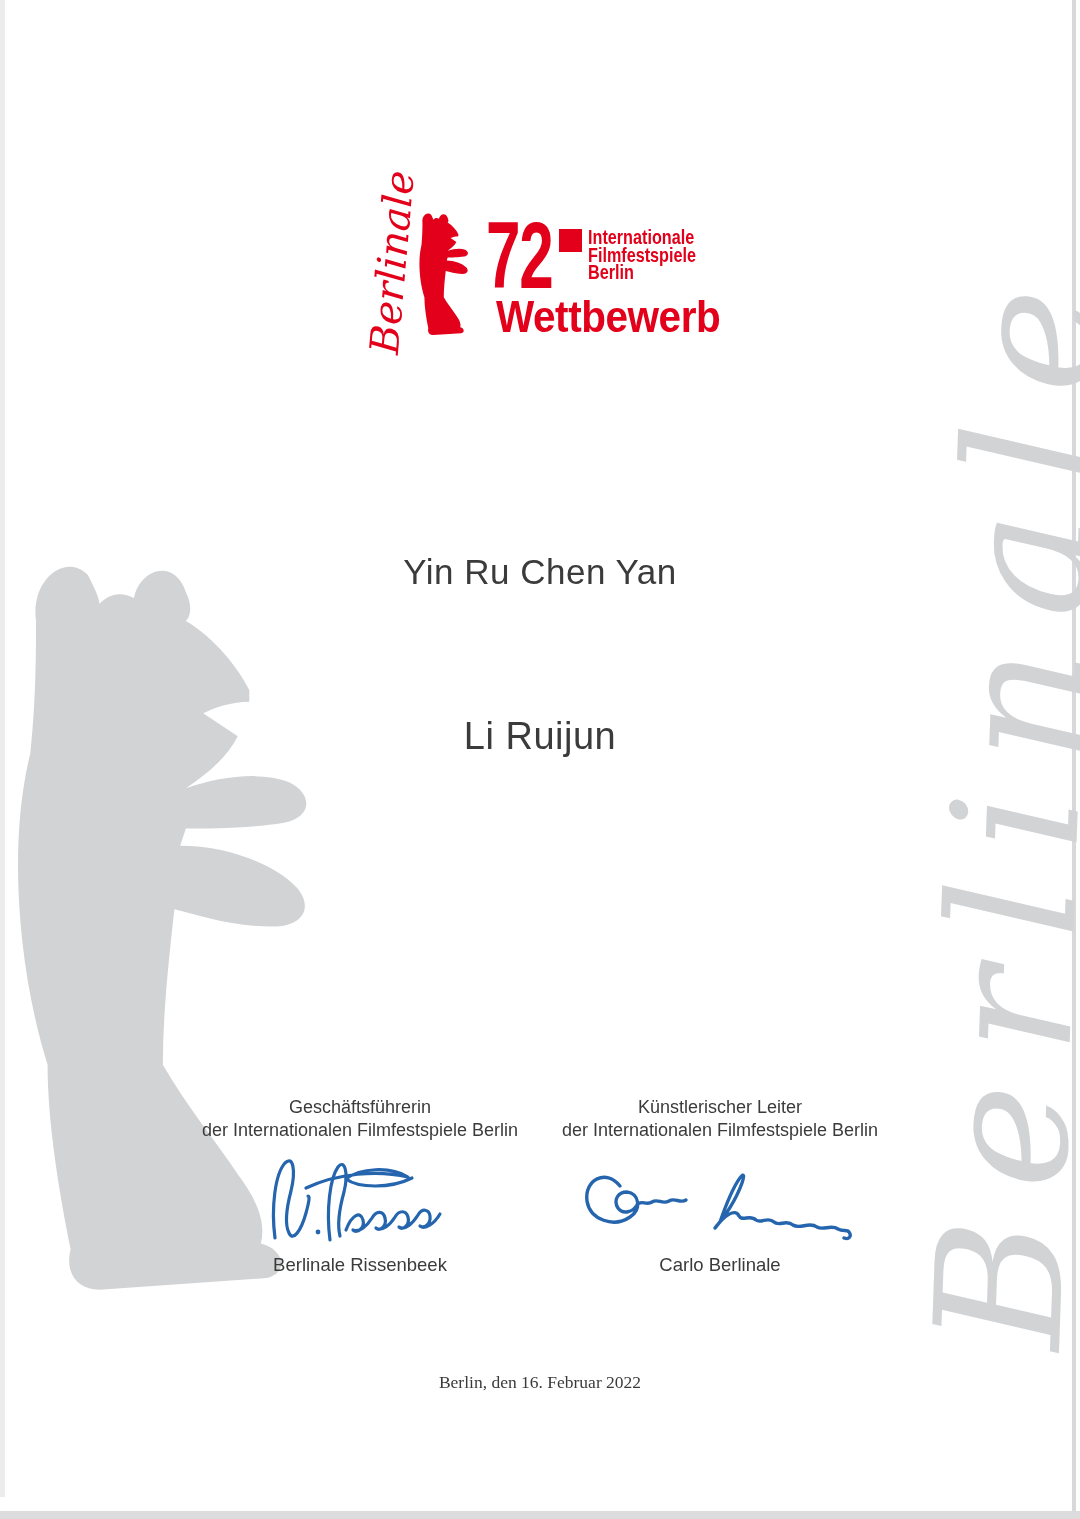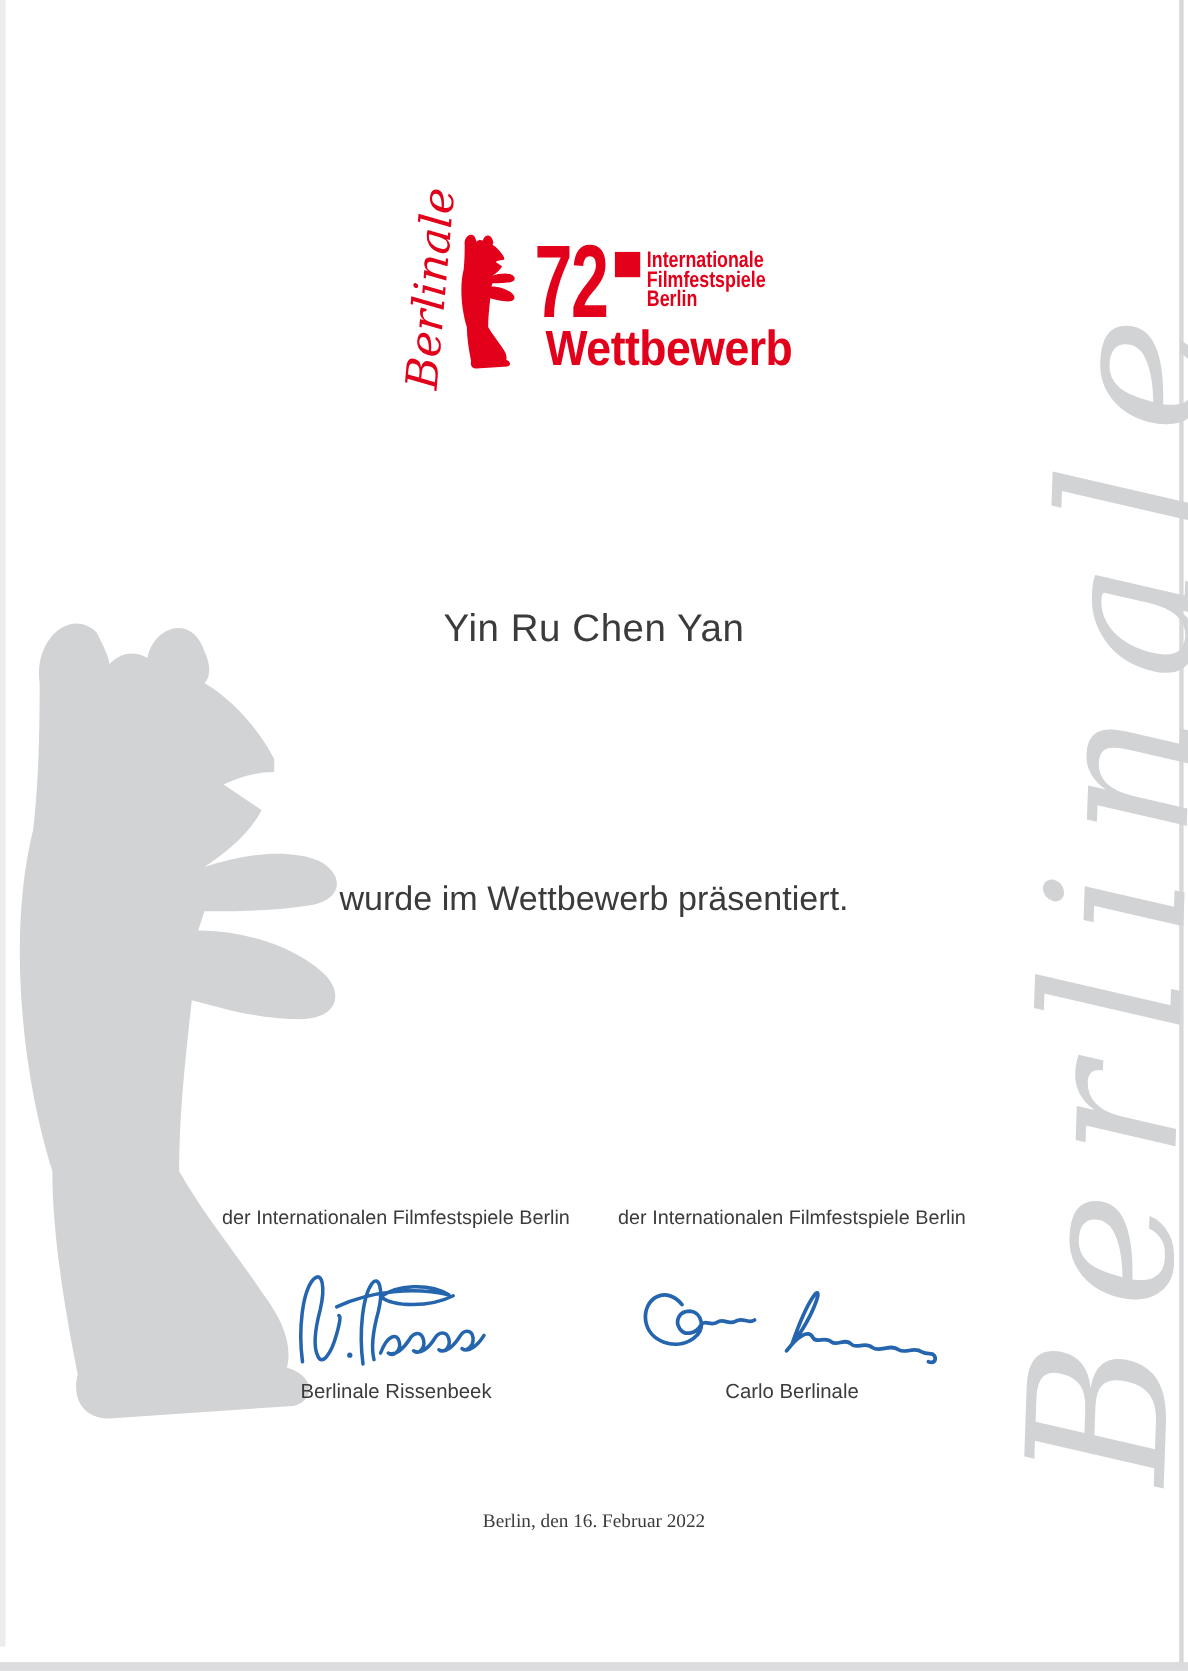--- a/index.html
+++ b/index.html
@@ -166,35 +166,37 @@
   <div class="logo-edition">72</div>
   <div class="logo-square"></div>
   <div class="logo-lines">
     <div>Internationale</div>
     <div>Filmfestspiele</div>
     <div>Berlin</div>
   </div>
   <div class="logo-section">Wettbewerb</div>
 
   <div class="centerline film-title">Yin Ru Chen Yan</div>
-  <div class="centerline statement">wurde im Wettbewerb präsentiert.</div>
+  <div class="centerline director">Li Ruijun</div>
 
   <div class="sig-role left">
+    <div>Geschäftsführerin</div>
     <div>der Internationalen Filmfestspiele Berlin</div>
   </div>
   <svg class="signature-svg left" viewBox="0 0 200 104" fill="none" stroke="currentColor" stroke-width="3.2" stroke-linecap="round" stroke-linejoin="round">
     <path d="M13,92 C9,62 13,28 23,17 C31,9 34,24 29,45 C24,64 23,79 27,87 C31,96 39,85 44,67 C47,56 48,50 46,50"></path>
     <circle cx="56" cy="86" r="2.4" fill="currentColor" stroke="none"></circle>
     <path d="M68,94 C64,64 68,32 76,21 C82,13 87,25 82,46 C77,64 75,78 78,90"></path>
     <path d="M44,42 C76,27 116,24 146,31 C128,20 98,22 84,33 C96,42 128,43 150,32"></path>
     <path d="M84,84 C90,68 99,65 101,74 C103,82 95,88 91,84 C97,87 105,80 110,72 C114,65 121,64 123,72 C125,80 118,86 114,82 C120,86 128,79 133,71 C137,64 144,64 146,71 C148,79 141,85 137,81 C143,85 151,77 156,69 C160,62 167,63 168,70 C169,78 162,83 158,80 C163,84 172,78 178,68"></path>
   </svg>
   <div class="sig-name left">Berlinale Rissenbeek</div>
 
   <div class="sig-role right">
+    <div>Künstlerischer Leiter</div>
     <div>der Internationalen Filmfestspiele Berlin</div>
   </div>
   <svg class="signature-svg right" viewBox="0 0 290 86" fill="none" stroke="currentColor" stroke-width="3.4" stroke-linecap="round" stroke-linejoin="round">
     <path d="M48,26 C34,8 12,20 15,41 C18,60 42,68 58,57 C70,49 67,33 55,32 C46,32 41,40 46,48 C51,55 61,52 65,45 C69,39 74,46 80,42 C86,38 90,45 97,41 C103,37 108,44 114,40"></path>
     <path d="M148,62 C164,16 176,6 170,23 C164,40 152,58 143,68 C153,55 163,48 167,56 C170,62 178,54 184,60 C189,64 196,56 202,62 C207,67 214,59 221,65 C228,70 237,61 245,67 C251,71 259,64 266,69 C271,72 275,69 277,72 C280,76 277,80 272,78"></path>
   </svg>
   <div class="sig-name right">Carlo Berlinale</div>
 
   <div class="date-line">Berlin, den 16. Februar 2022</div>
 

